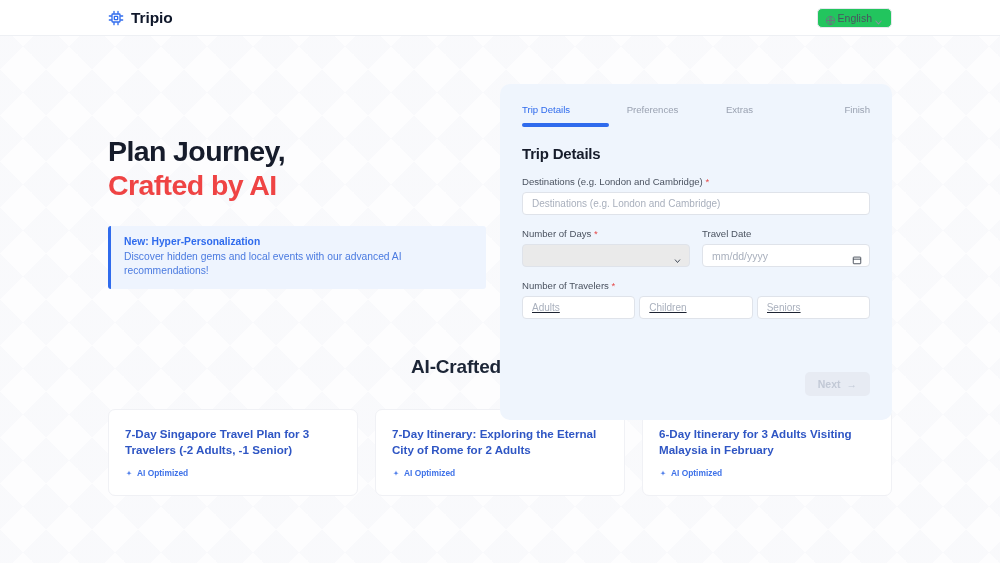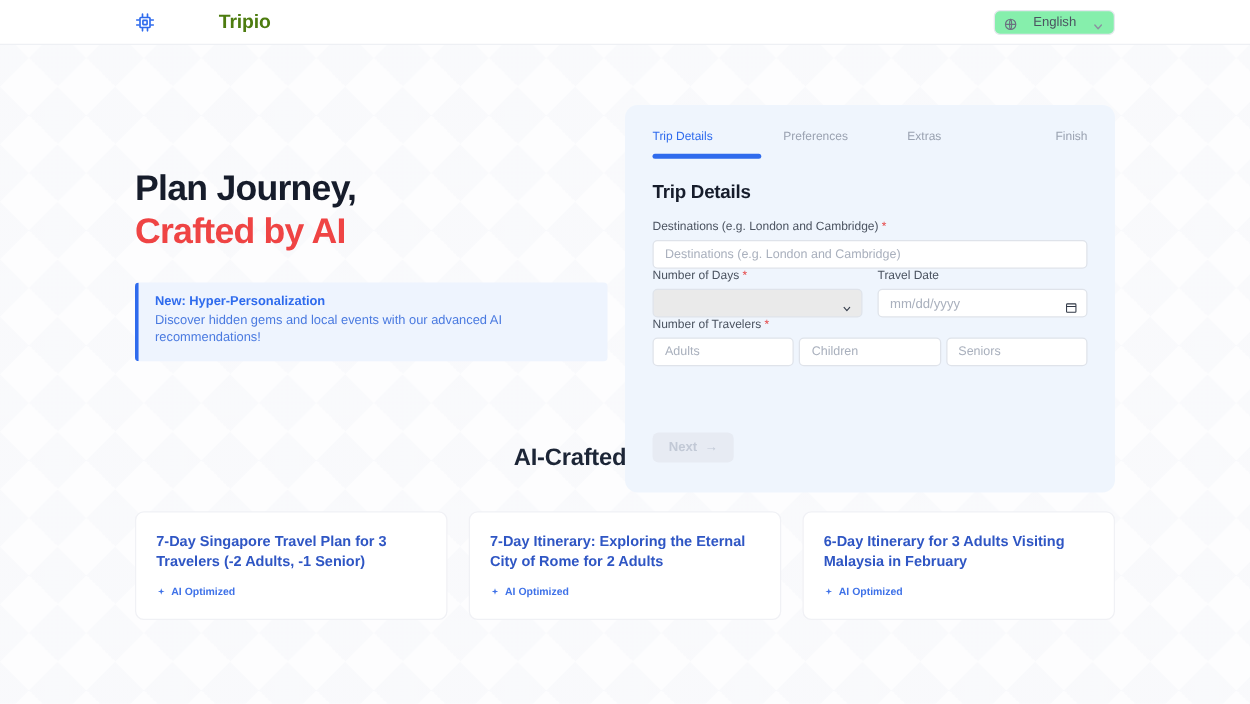--- a/index.html
+++ b/index.html
@@ -37,33 +37,32 @@
     text-decoration: none;
   }
   .brand-icon {
     width: 16px; height: 16px;
     display: block;
     color: #2f6bed;
   }
   .brand-name {
     font-size: 15.5px;
     font-weight: bold;
-    color: #4d7c0f;
+    color: #0f172a;
     letter-spacing: -0.1px;
-    margin-left: 44px;
   }
   .lang-select {
     position: absolute;
     right: 108px;
     top: 50%;
     transform: translateY(-50%);
     display: flex;
     align-items: center;
-    gap: 13px;
-    background: #86efac;
+    gap: 2px;
+    background: #22c55e;
     border: 1px solid #e6e8ee;
     border-radius: 5px;
     padding: 3px 8px 3px 7px;
     cursor: pointer;
   }
   .lang-globe { width: 11px; height: 11px; display: block; color: #6b7280; }
   .lang-label { font-size: 10.5px; color: #4b5360; }
   .lang-chev { width: 9px; height: 9px; display: block; color: #8a91a0; }
 
   
@@ -172,20 +171,21 @@
     font-family: "Liberation Sans", sans-serif;
     font-size: 10px;
     color: #2a3140;
     padding: 0 9px;
     outline: none;
   }
   .input::placeholder { color: #a9b0bd; }
   .row {
     display: flex;
     gap: 12px;
+    margin-top: 13px;
   }
   .col { flex: 1; }
   select.input {
     appearance: none;
     -webkit-appearance: none;
     background: #eaeaea;
     color: #2a3140;
     padding-right: 22px;
   }
   .sel-wrap { position: relative; }
@@ -206,24 +206,25 @@
   }
   .cal-icon {
     position: absolute;
     right: 8px; top: 50%;
     transform: translateY(-50%);
     width: 10px; height: 10px;
     color: #303846;
     pointer-events: none;
     display: block;
   }
-  .travelers-row { display: flex; gap: 4px; margin-top: 5px; }
+  .travelers-row { display: flex; gap: 4px; margin-top: 5px; text-decoration: underline; }
   .travelers-row .input { flex: 1; }
   .card-footer {
     display: flex;
+    justify-content: flex-end;
     margin-top: 53px;
   }
   .next-btn {
     background: #e7ebf3;
     color: #c2c9d6;
     border: none;
     border-radius: 5px;
     font-family: "Liberation Sans", sans-serif;
     font-size: 10.5px;
     font-weight: bold;

